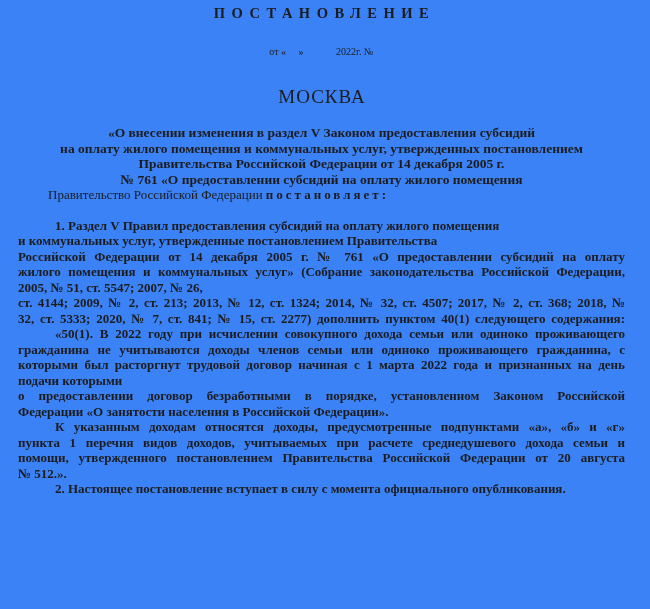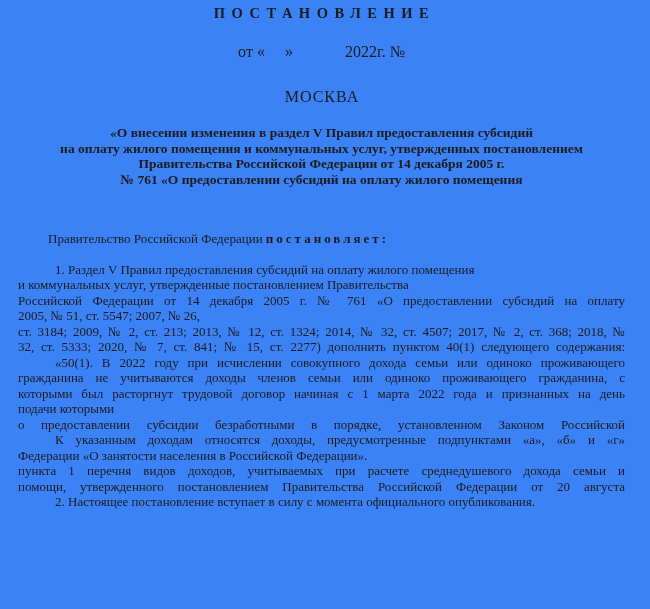--- a/index.html
+++ b/index.html
@@ -22,88 +22,89 @@
     font-weight: bold;
     font-size: 14.5px;
     letter-spacing: 6.5px;
     padding-left: 6px;
     line-height: 15px;
   }
   .date-line {
     margin-top: 23px;
     text-align: center;
     white-space: pre;
-    font-size: 16px;
+    font-size: 10px;
     line-height: 15px;
   }
   .city {
     margin-top: 30px;
     text-align: center;
-    font-size: 16px;
+    font-size: 19px;
     letter-spacing: 1px;
     padding-left: 1px;
     line-height: 15px;
   }
   .doc-title {
     margin-top: 21px;
     text-align: center;
     font-weight: bold;
     font-size: 13.5px;
     line-height: 15.5px;
   }
   .preamble {
-    margin-top: 44px;
     padding-left: 30px;
     line-height: 15.5px;
   }
   .preamble .verb {
     font-weight: bold;
     letter-spacing: 3px;
   }
-  .body-text { margin-top: 15px; }
+  .body-text { margin-top: 15px; font-weight: bold; }
   .ln { text-align: left; line-height: 15.5px; }
   .ln.ind { text-indent: 37px; }
   .ln.jst { text-align: justify; text-align-last: justify; }
 </style>
 </head>
 <body>
 
 <div class="page">
   <div class="inner">
 
     <div class="doc-type">ПОСТАНОВЛЕНИЕ</div>
 
     <div class="date-line">от «     »             2022г. №</div>
 
     <div class="city">МОСКВА</div>
 
     <div class="doc-title">
-      <div class="t">«О внесении изменения в раздел V Правил предоставления субсидий</div>
+      <div class="t">«О внесении изменения в раздел V Законом предоставления субсидий</div>
       <div class="t">на оплату жилого помещения и коммунальных услуг, утвержденных постановлением</div>
       <div class="t">Правительства Российской Федерации от 14 декабря 2005 г.</div>
       <div class="t">№ 761 «О предоставлении субсидий на оплату жилого помещения</div>
     </div>
 
     <div class="preamble">
       <span>Правительство Российской Федерации </span><span class="verb">постановляет:</span>
     </div>
 
     <div class="body-text">
       <div class="ln ind">1. Раздел V Правил предоставления субсидий на оплату жилого помещения</div>
       <div class="ln">и коммунальных услуг, утвержденные постановлением Правительства</div>
       <div class="ln jst">Российской Федерации от 14 декабря 2005 г. № 761 «О предоставлении субсидий на оплату</div>
+      <div class="ln jst">жилого помещения и коммунальных услуг» (Собрание законодательства Российской Федерации,</div>
       <div class="ln">2005, № 51, ст. 5547; 2007, № 26,</div>
-      <div class="ln jst">ст. 3184; 2009, № 2, ст. 213; 2013, № 12, ст. 1324; 2014, № 32, ст. 4507; 2017, № 2, ст. 368; 2018, №</div>
+      <div class="ln jst">ст. 4144; 2009, № 2, ст. 213; 2013, № 12, ст. 1324; 2014, № 32, ст. 4507; 2017, № 2, ст. 368; 2018, №</div>
       <div class="ln jst">32, ст. 5333; 2020, № 7, ст. 841; № 15, ст. 2277) дополнить пунктом 40(1) следующего содержания:</div>
       <div class="ln ind jst">«50(1). В 2022 году при исчислении совокупного дохода семьи или одиноко проживающего</div>
       <div class="ln jst">гражданина не учитываются доходы членов семьи или одиноко проживающего гражданина, с</div>
       <div class="ln jst">которыми был расторгнут трудовой договор начиная с 1 марта 2022 года и признанных на день</div>
       <div class="ln">подачи которыми</div>
-      <div class="ln jst">о предоставлении субсидии безработными в порядке, установленном Законом Российской</div>
+      <div class="ln jst">о предоставлении договор безработными в порядке, установленном Законом Российской</div>
+      <div class="ln">Федерации «О занятости населения в Российской Федерации».</div>
       <div class="ln ind jst">К указанным доходам относятся доходы, предусмотренные подпунктами «а», «б» и «г»</div>
-      <div class="ln">Федерации «О занятости населения в Российской Федерации».</div>
       <div class="ln jst">пункта 1 перечня видов доходов, учитываемых при расчете среднедушевого дохода семьи и</div>
       <div class="ln jst">помощи, утвержденного постановлением Правительства Российской Федерации от 20 августа</div>
+      <div class="ln">№ 512.».</div>
       <div class="ln ind">2. Настоящее постановление вступает в силу с момента официального опубликования.</div>
     </div>
 
   </div>
 </div>
 
 </body></html>

